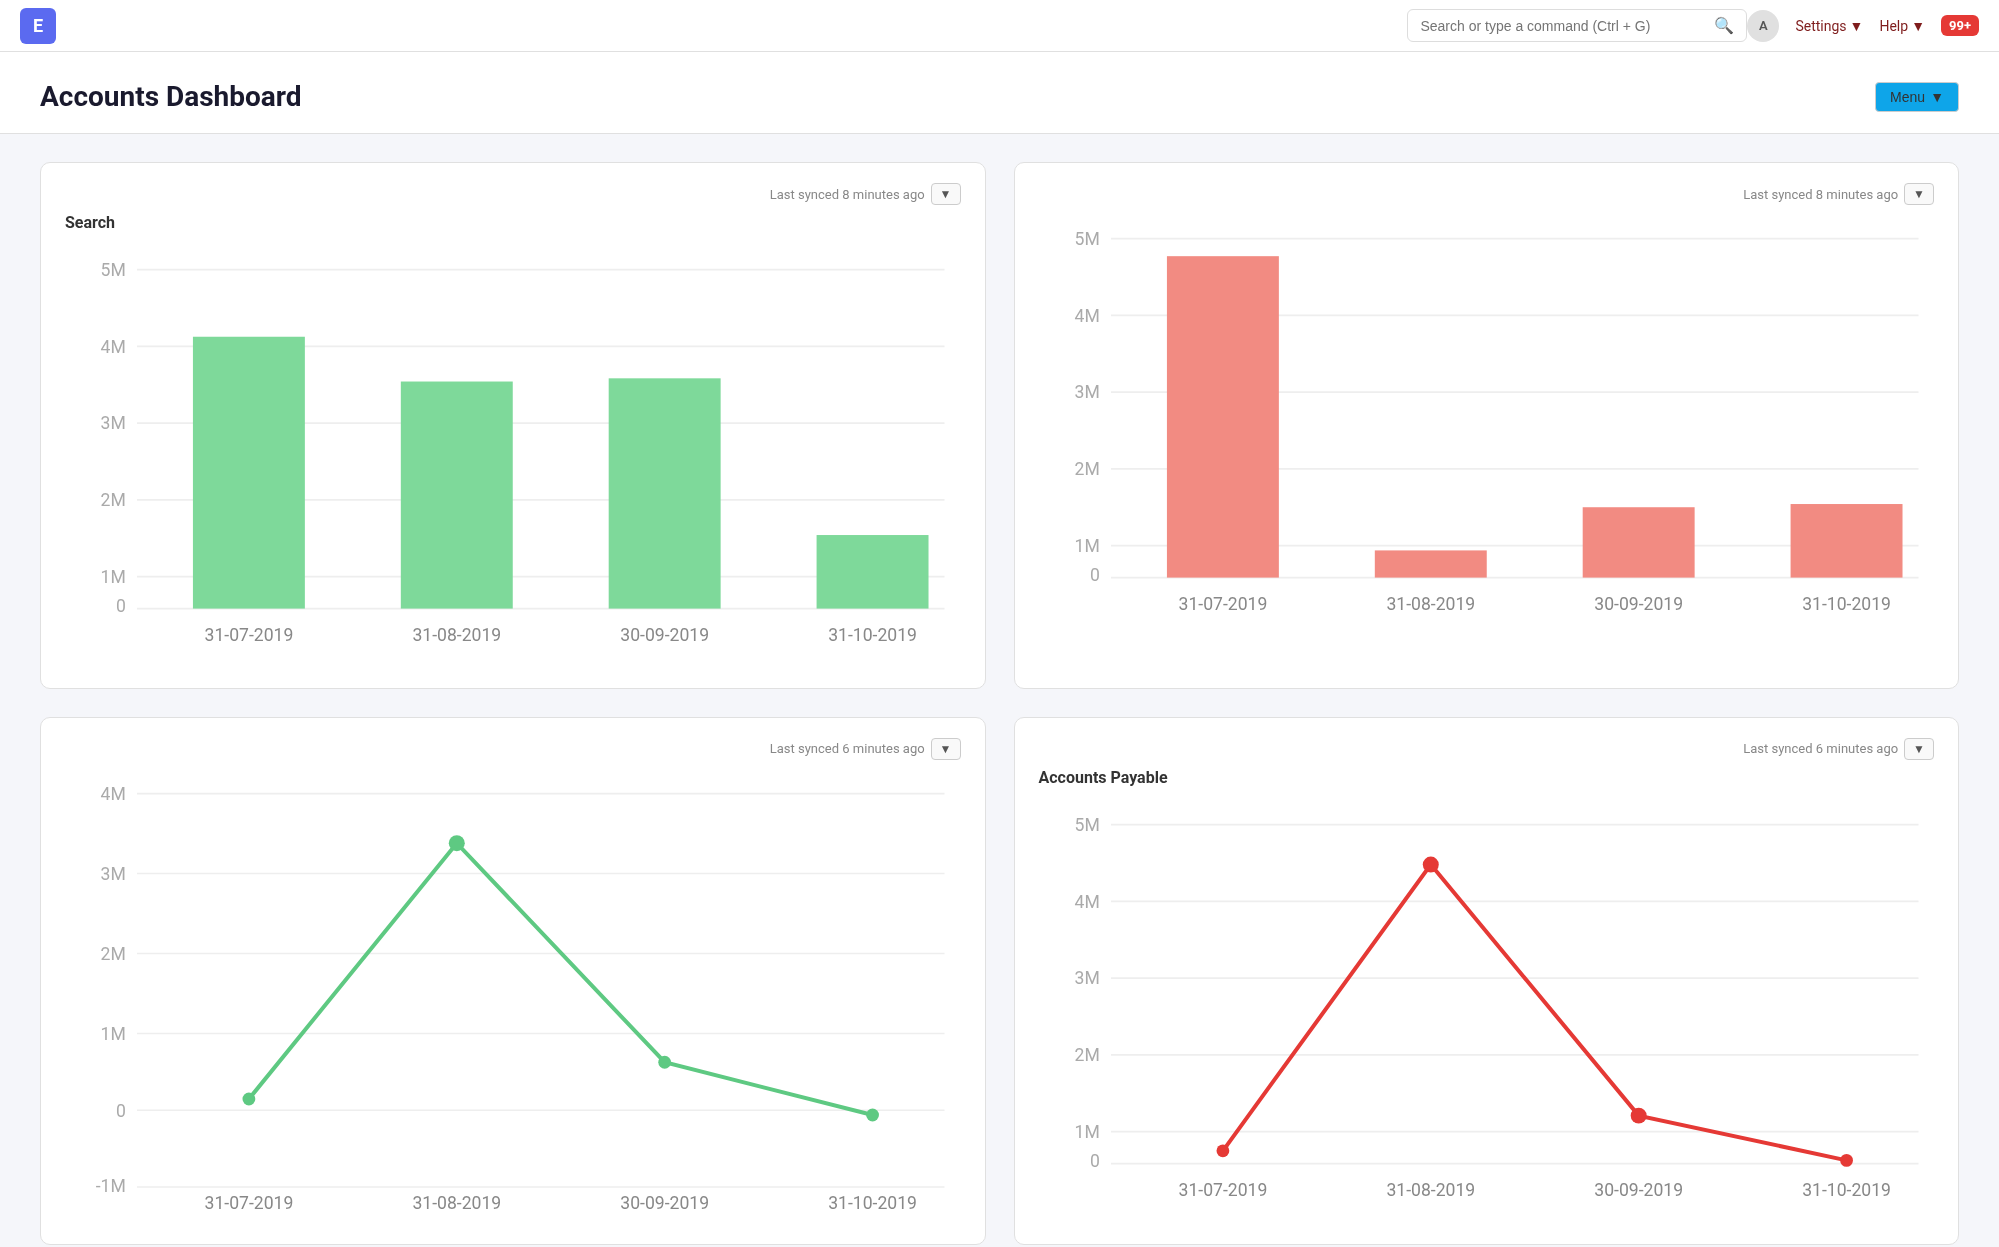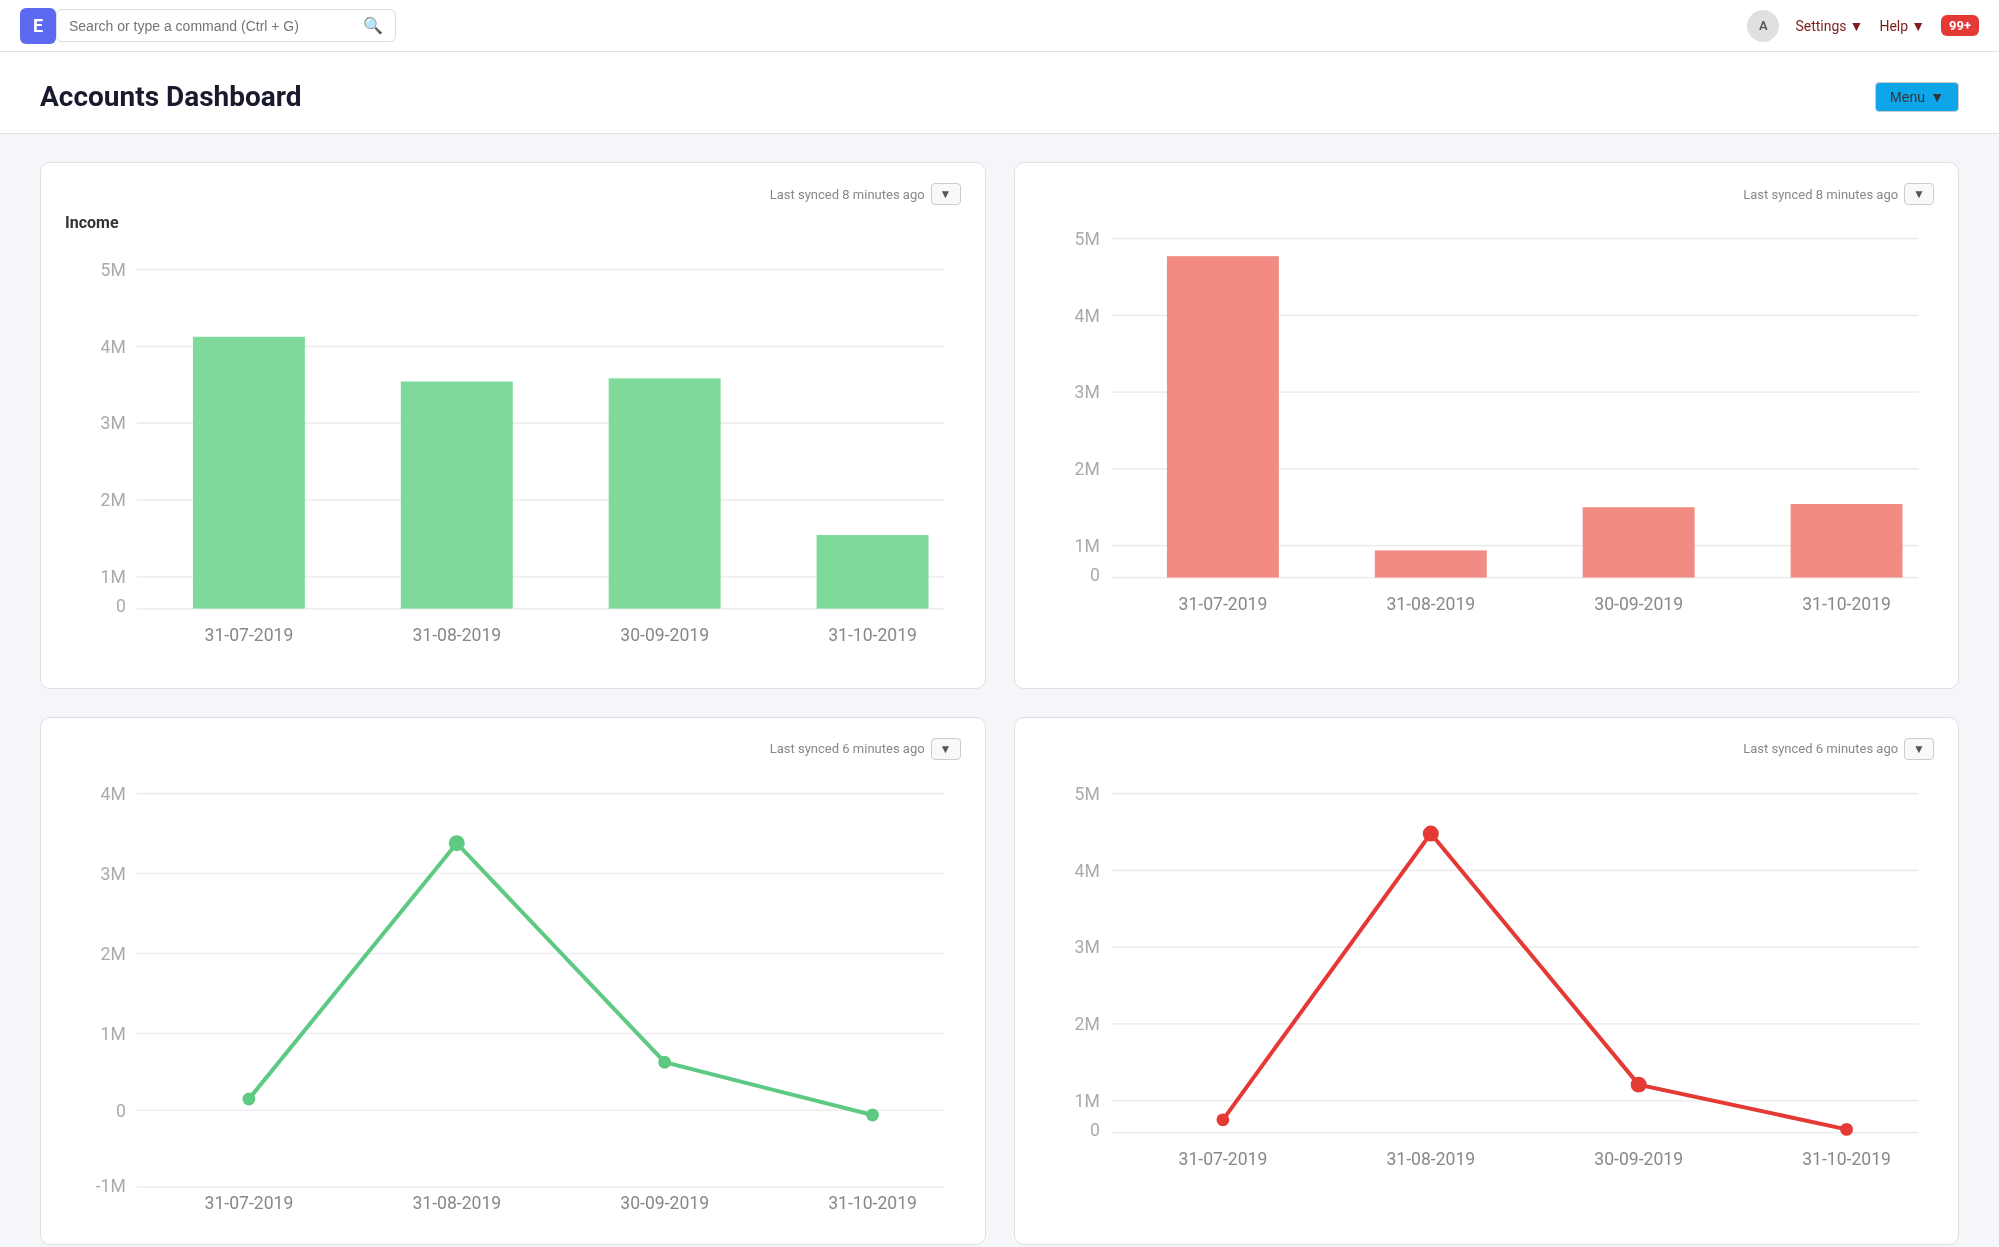--- a/index.html
+++ b/index.html
@@ -10,21 +10,21 @@
       display: flex; align-items: center; background: #fff;
       padding: 0 20px; height: 52px; border-bottom: 1px solid #e0e0e0;
       position: sticky; top: 0; z-index: 100;
     }
     .navbar-logo {
       width: 36px; height: 36px; background: #5b6af0; border-radius: 6px;
       display: flex; align-items: center; justify-content: center;
       color: #fff; font-weight: bold; font-size: 18px; flex-shrink: 0;
     }
     .navbar-search {
-      flex: 1; display: flex; justify-content: flex-start;
+      flex: 1; display: flex; justify-content: flex-end;
     }
     .navbar-search-inner {
       display: flex; align-items: center;
       border: 1px solid #ddd; border-radius: 6px;
       padding: 6px 12px; width: 340px; background: #fff;
     }
     .navbar-search-inner input {
       border: none; outline: none; flex: 1; font-size: 14px; color: #555;
       background: transparent;
     }
@@ -130,21 +130,21 @@
 
 <div class="dashboard-grid">
 
   <div class="chart-card">
     <div class="chart-card-header">
       <span class="sync-label">
         <span>Last synced 8 minutes ago</span>
         <button class="sync-btn">▼</button>
       </span>
     </div>
-    <div class="chart-title">Income</div>
+    <div class="chart-title">Search</div>
     <div class="chart-svg-wrap">
       <svg viewBox="0 0 560 260">
 
         <text x="38" y="20" font-size="11" fill="#aaa" text-anchor="end">5M</text>
         <text x="38" y="68" font-size="11" fill="#aaa" text-anchor="end">4M</text>
         <text x="38" y="116" font-size="11" fill="#aaa" text-anchor="end">3M</text>
         <text x="38" y="164" font-size="11" fill="#aaa" text-anchor="end">2M</text>
         <text x="38" y="212" font-size="11" fill="#aaa" text-anchor="end">1M</text>
         <text x="38" y="230" font-size="11" fill="#aaa" text-anchor="end">0</text>
 
@@ -245,20 +245,21 @@
     </div>
   </div>
 
   <div class="chart-card">
     <div class="chart-card-header">
       <span class="sync-label">
         <span>Last synced 6 minutes ago</span>
         <button class="sync-btn">▼</button>
       </span>
     </div>
+    <div class="chart-title">Accounts Payable</div>
     <div class="chart-svg-wrap">
       
       <svg viewBox="0 0 560 260">
         <text x="38" y="20" font-size="11" fill="#aaa" text-anchor="end">5M</text>
         <text x="38" y="68" font-size="11" fill="#aaa" text-anchor="end">4M</text>
         <text x="38" y="116" font-size="11" fill="#aaa" text-anchor="end">3M</text>
         <text x="38" y="164" font-size="11" fill="#aaa" text-anchor="end">2M</text>
         <text x="38" y="212" font-size="11" fill="#aaa" text-anchor="end">1M</text>
         <text x="38" y="230" font-size="11" fill="#aaa" text-anchor="end">0</text>
         <line x1="45" y1="16" x2="550" y2="16" stroke="#eee" stroke-width="1"></line>

